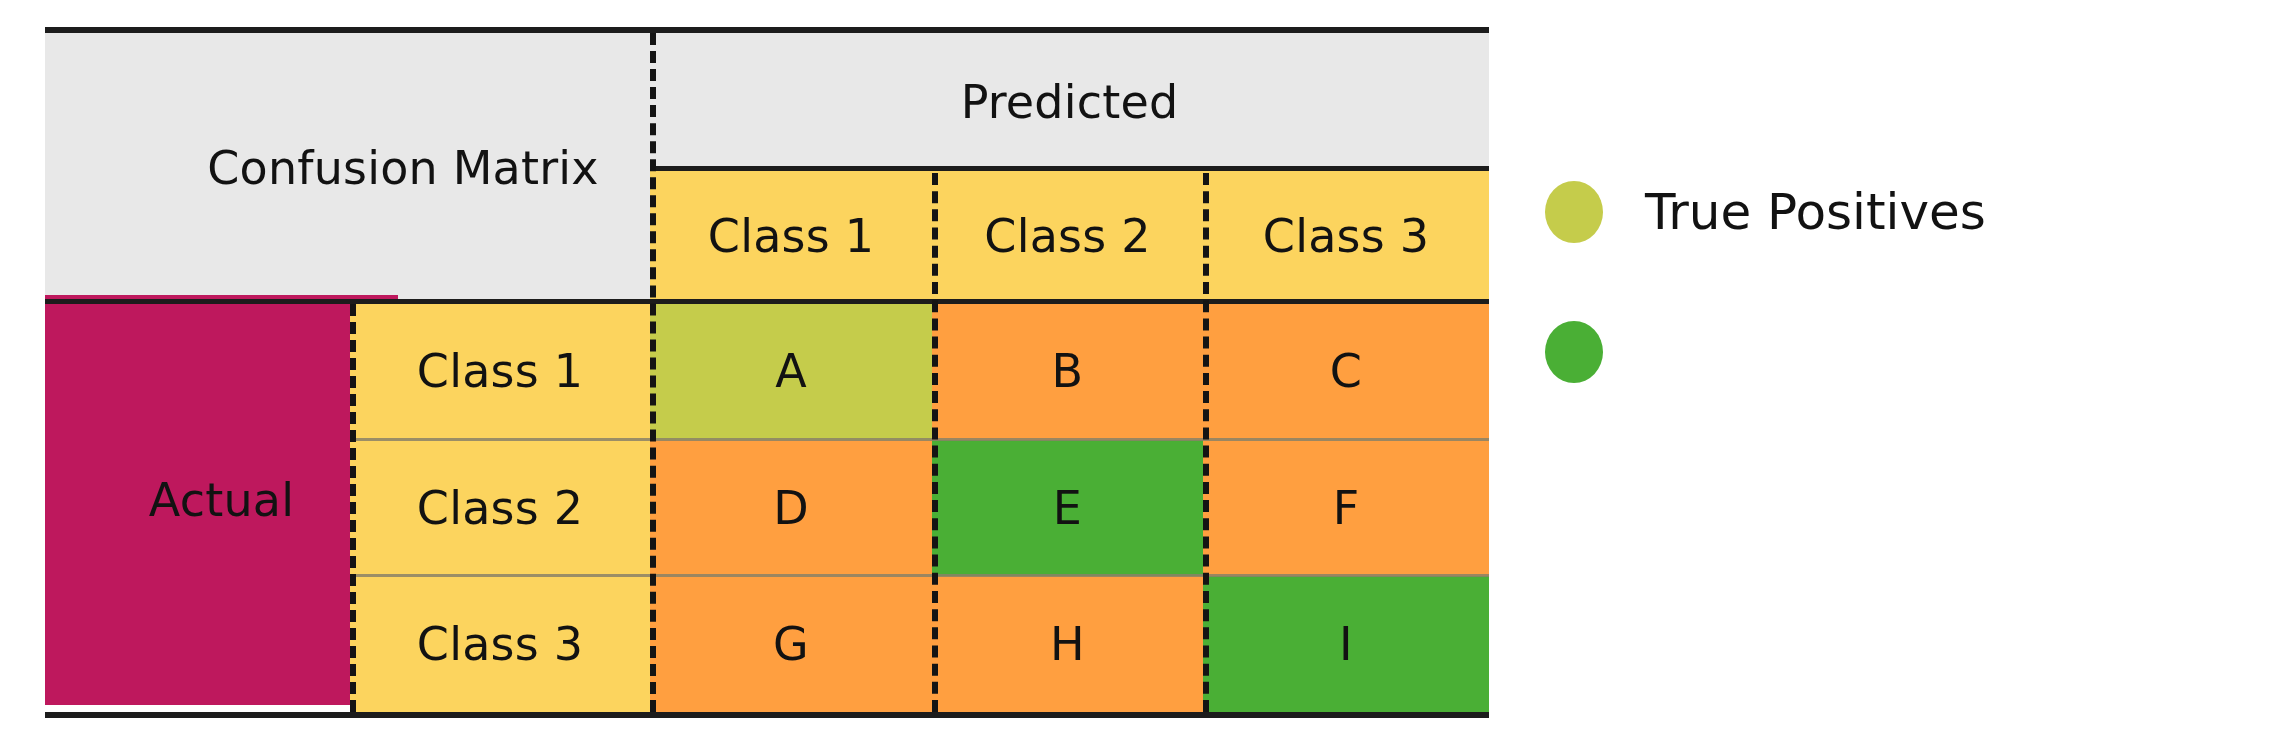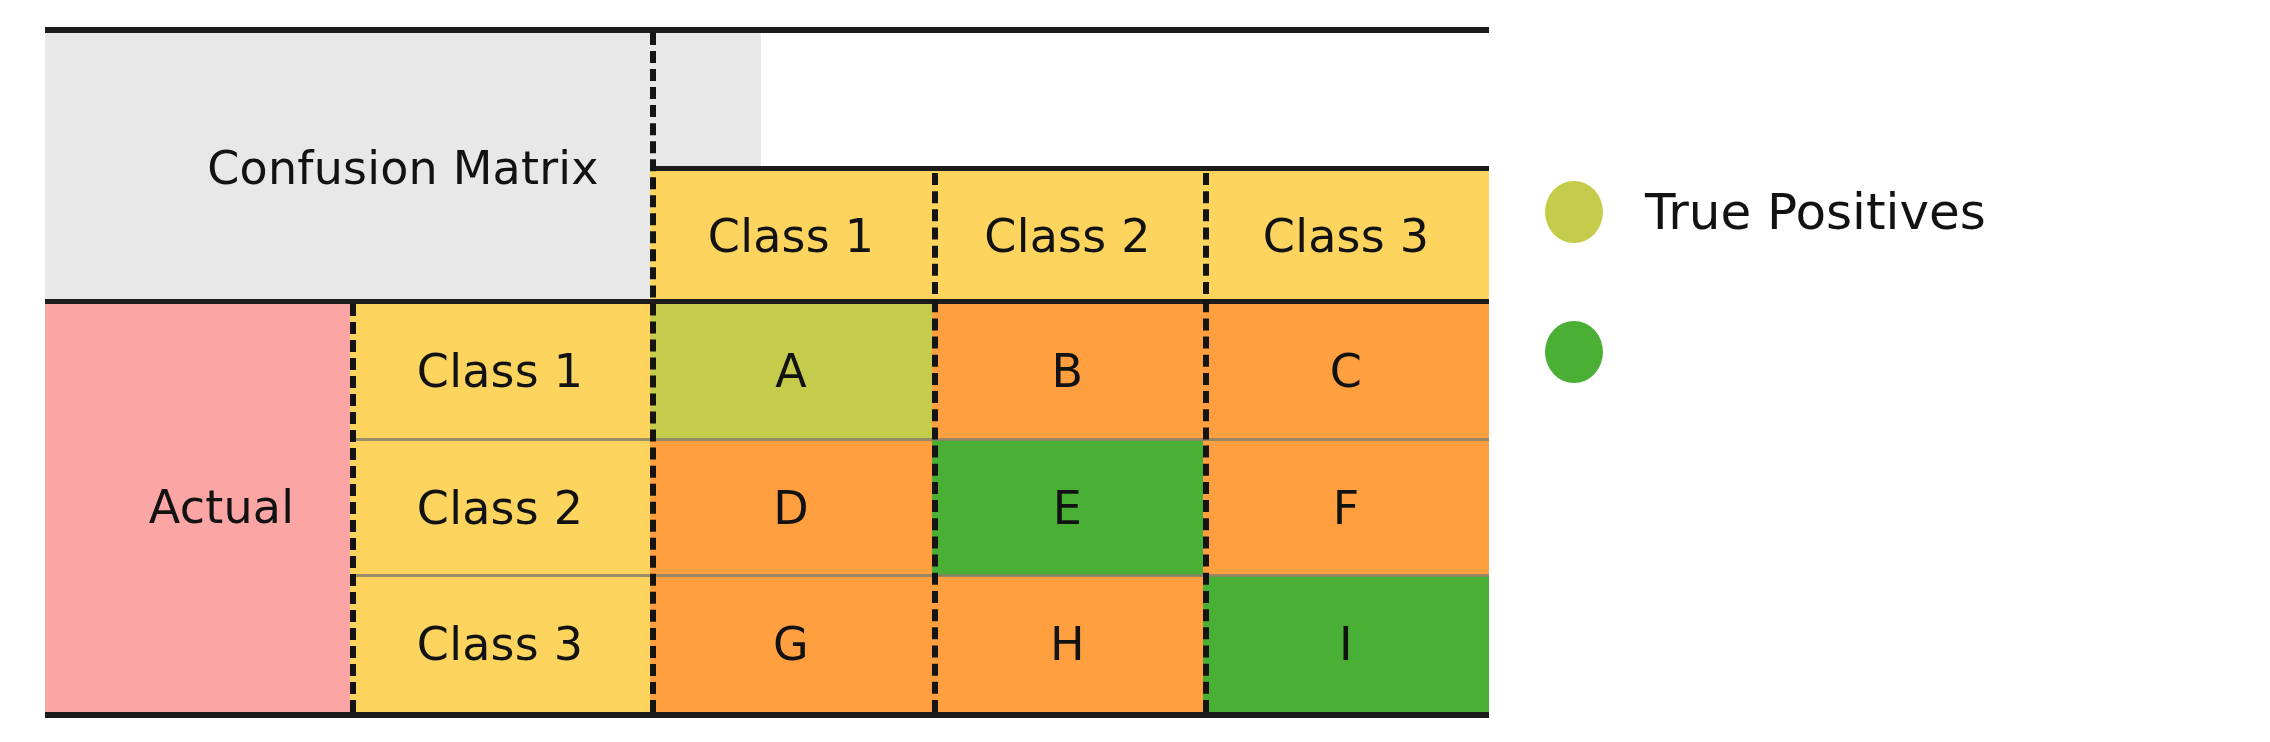--- a/index.html
+++ b/index.html
@@ -66,24 +66,24 @@
     height: 132px;
     background: #fcd45e;
   }
   .colhead.c1 { left: 605px;  width: 282px; }
   .colhead.c2 { left: 887px;  width: 271px; }
   .colhead.c3 { left: 1158px; width: 286px; }
 
   
   .actual {
     left: 0px;
-    top: 269px;
+    top: 262px;
     width: 353px;
     height: 410px;
-    background: #fca5a5;
+    background: #be185d;
   }
 
   
   .rowhead {
     left: 305px;
     width: 300px;
     background: #fcd45e;
     justify-content: center;
   }
   .rowhead.r1 { top: 269px; height: 138px; }
@@ -156,20 +156,23 @@
 <body>
 
 <div id="root">
 
   <div class="matrix">
 
     <div class="cell corner">
       <span>Confusion Matrix</span>
     </div>
 
+    <div class="cell predicted">
+      <span>Predicted</span>
+    </div>
 
     <div class="cell colhead c1">
       <span>Class 1</span>
     </div>
     <div class="cell colhead c2">
       <span>Class 2</span>
     </div>
     <div class="cell colhead c3">
       <span>Class 3</span>
     </div>

